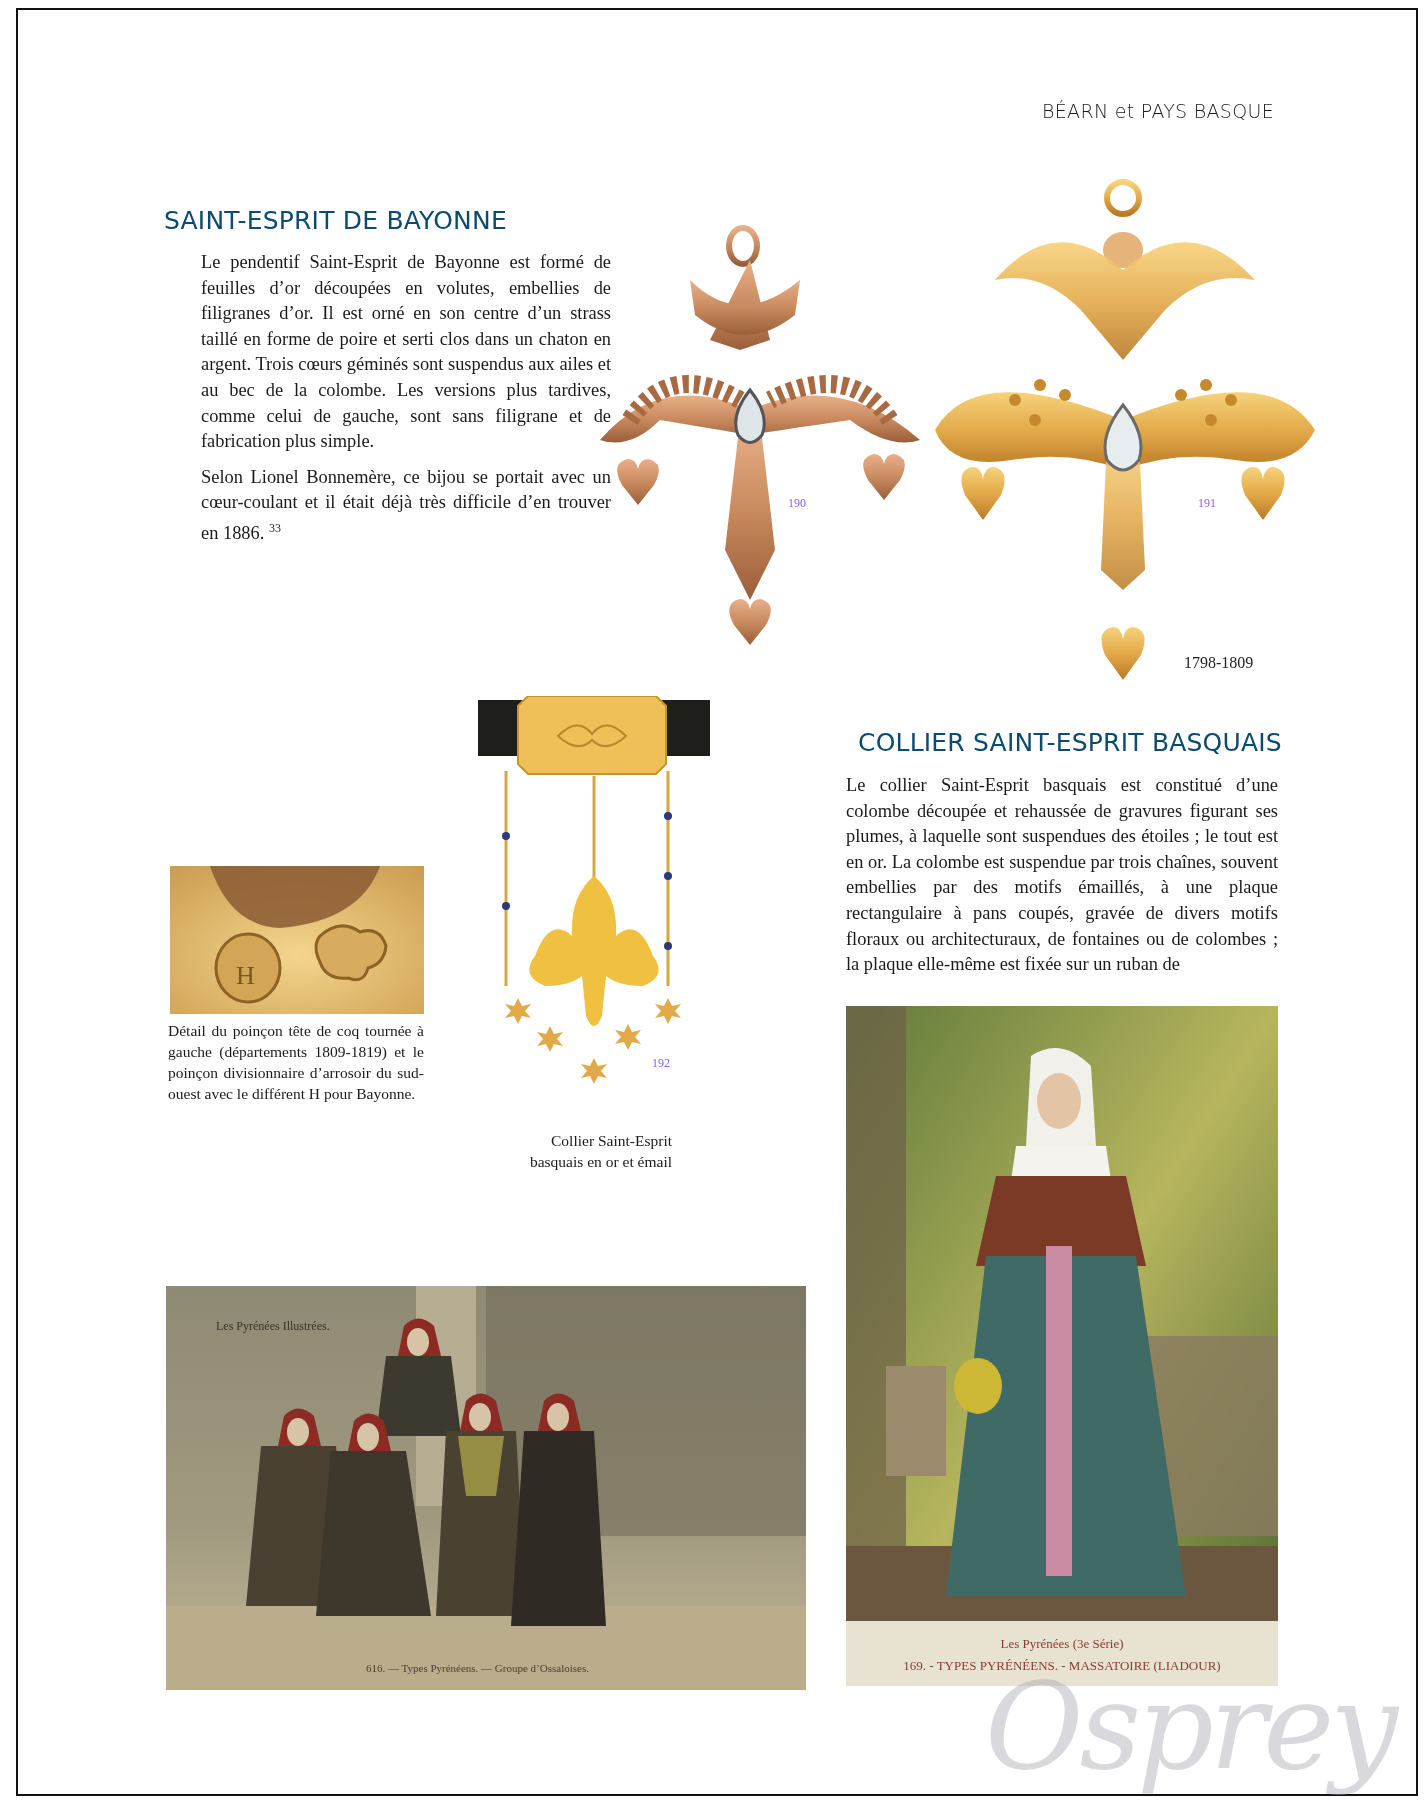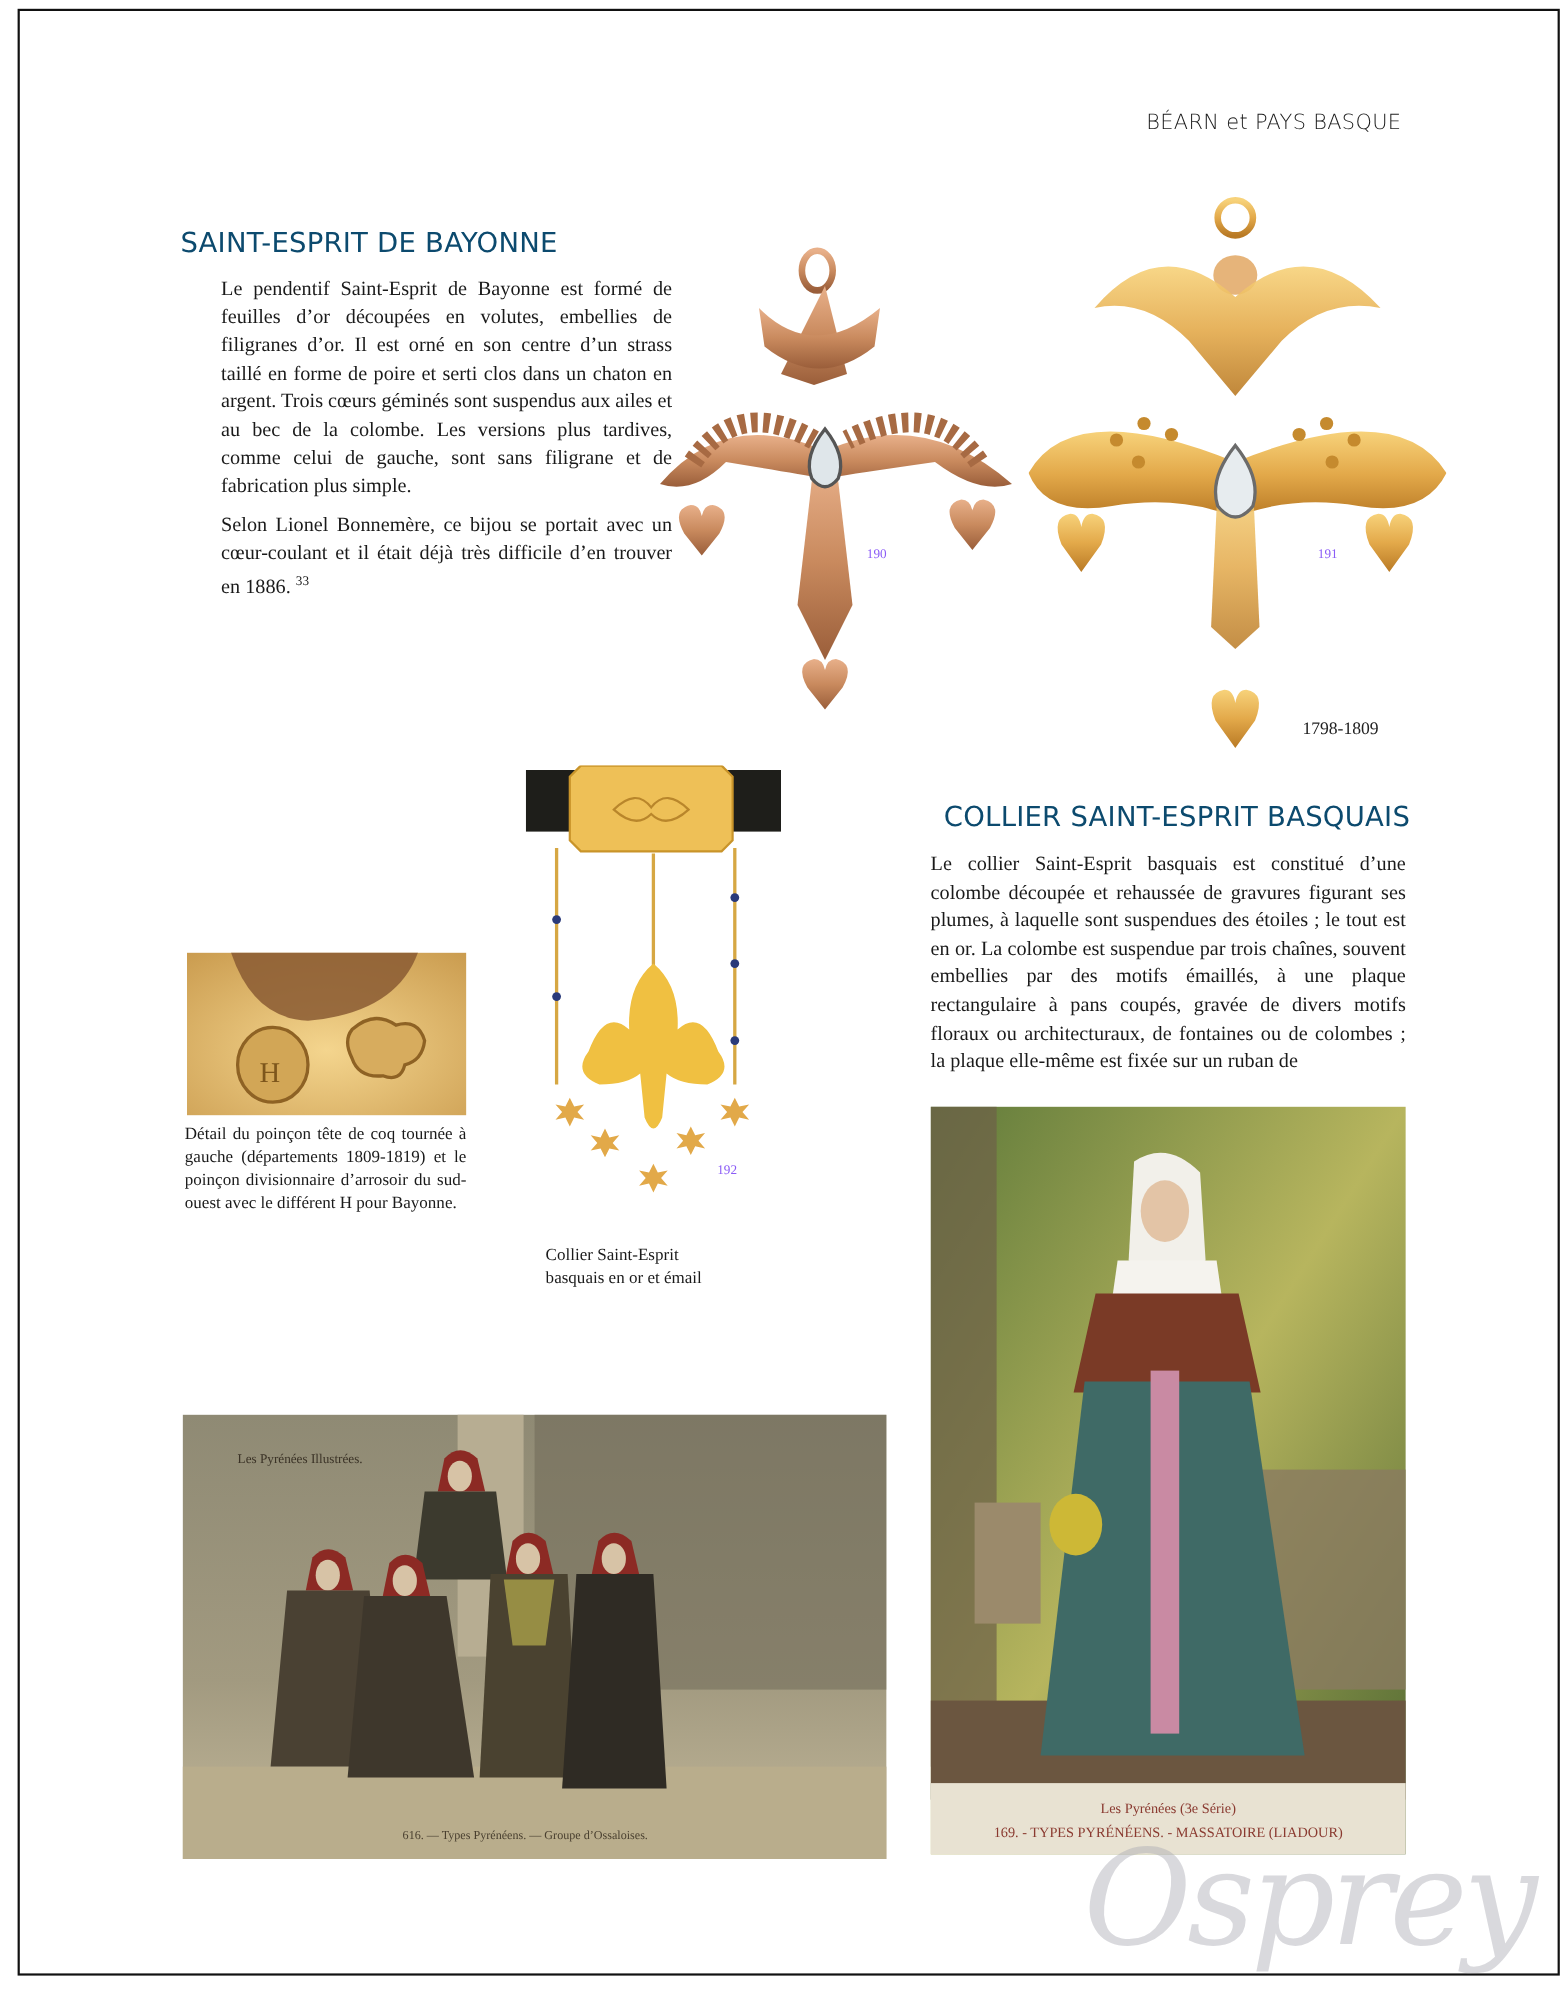--- a/index.html
+++ b/index.html
@@ -132,21 +132,21 @@
   <path d="M116,180 Q140,200 138,240 Q160,220 175,260 Q190,280 165,290 Q140,290 128,280 L124,320 Q116,340 108,320 L104,280 Q92,290 67,290 Q42,280 57,260 Q72,220 94,240 Q92,200 116,180 Z" fill="#f0c041"></path>
   <g fill="#e2a949">
     <path d="M40,302 l4,8 9,-2 -6,7 6,7 -9,-2 -4,8 -4,-8 -9,2 6,-7 -6,-7 9,2 z"></path>
     <path d="M72,330 l4,8 9,-2 -6,7 6,7 -9,-2 -4,8 -4,-8 -9,2 6,-7 -6,-7 9,2 z"></path>
     <path d="M150,328 l4,8 9,-2 -6,7 6,7 -9,-2 -4,8 -4,-8 -9,2 6,-7 -6,-7 9,2 z"></path>
     <path d="M190,302 l4,8 9,-2 -6,7 6,7 -9,-2 -4,8 -4,-8 -9,2 6,-7 -6,-7 9,2 z"></path>
     <path d="M116,362 l4,8 9,-2 -6,7 6,7 -9,-2 -4,8 -4,-8 -9,2 6,-7 -6,-7 9,2 z"></path>
   </g>
 </svg>
 <div class="fig-num" style="left:652px; top:1056px;">192</div>
-<div class="caption" style="left:496px; top:1130px; width:176px; text-align:left;font-family:Liberation Serif, serif;">
+<div class="caption" style="left:496px; top:1130px; width:176px; text-align:right;font-family:Liberation Serif, serif;">
   <div>Collier Saint-Esprit</div>
   <div>basquais en or et émail</div>
 </div>
 
 <svg class="photo" style="left:170px; top:866px;" width="254" height="148" viewBox="0 0 254 148" role="img" aria-label="Détail des poinçons">
   <defs>
     <radialGradient id="hm" cx="0.5" cy="0.6" r="0.8">
       <stop offset="0" stop-color="#f4d58e"></stop>
         <stop offset="1" stop-color="#c99a4d"></stop>
     </radialGradient>

